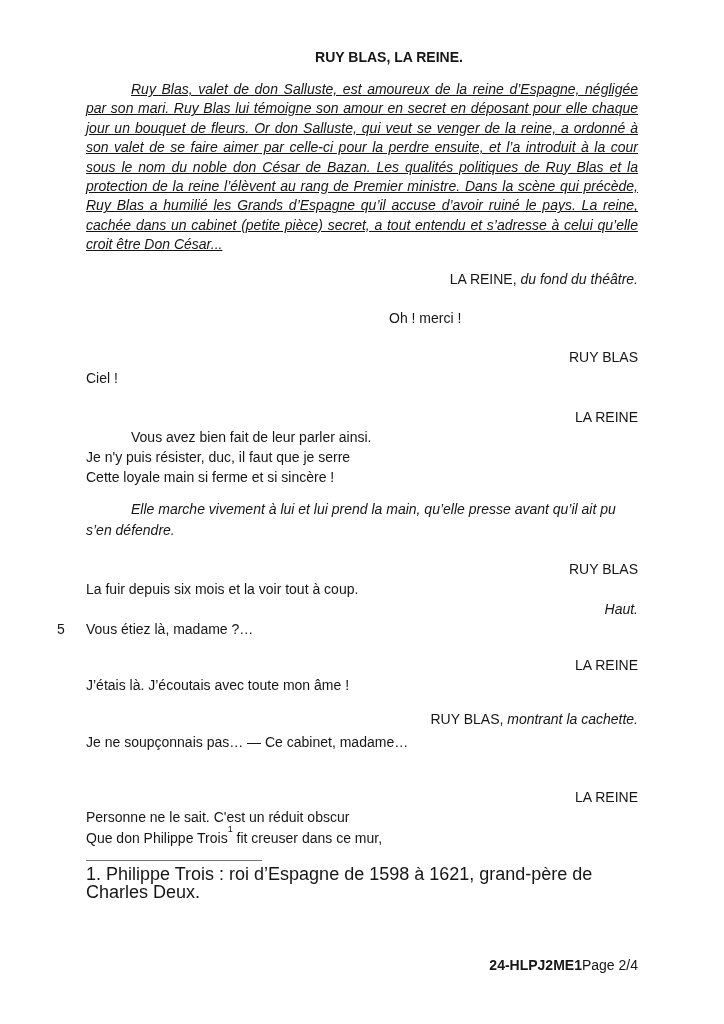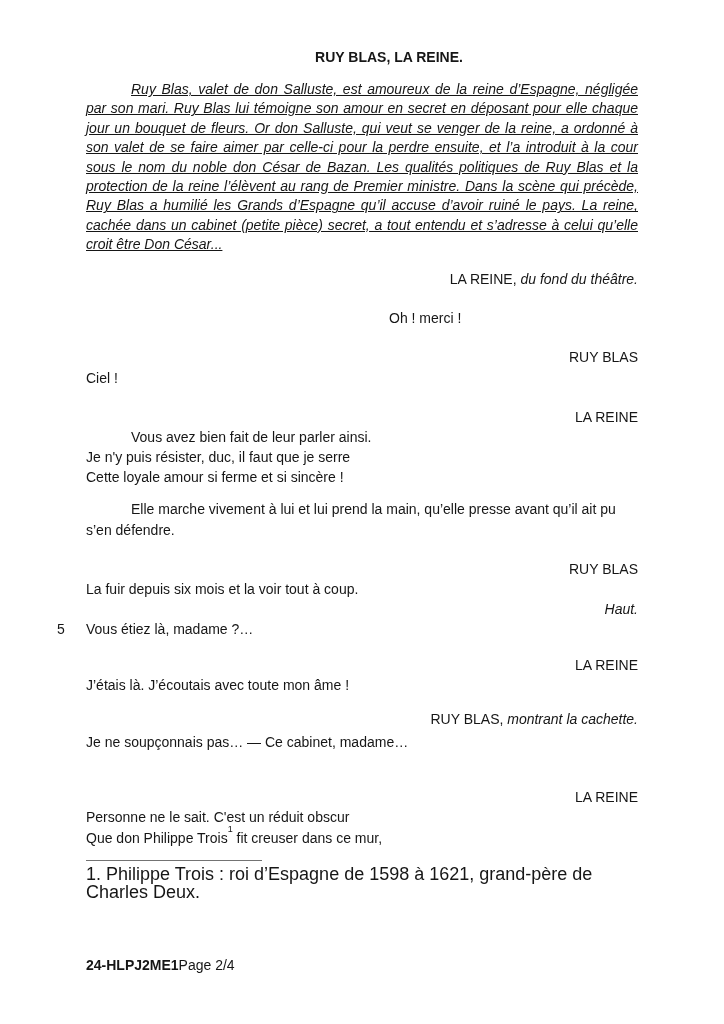--- a/index.html
+++ b/index.html
@@ -32,20 +32,21 @@
   }
   .line { line-height: 20px; }
   .center { text-align: right; }
   .right { text-align: right; }
   .it { font-style: italic; }
   .indent { padding-left: 45px; }
   .off-merci { padding-left: 303px; }
   .off-oui { padding-left: 188px; }
   .stage {
     margin-top: 12px;
+    font-style: italic;
     text-indent: 45px;
     line-height: 21px;
     hyphens: none;
   }
   .rel { position: relative; }
   .vnum {
     position: absolute;
     left: -29px;
     top: 0;
   }
@@ -73,21 +74,21 @@
     margin-top: 4px;
     font-size: 18px;
     line-height: 18px;
   }
   .footer {
     position: absolute;
     left: 86px;
     right: 86px;
     top: 955px;
     display: flex;
-    justify-content: flex-start;
+    justify-content: flex-end;
     line-height: 20px;
   }
   .footer-code { font-weight: bold; }
 </style>
 </head>
 <body>
 
 <div class="page">
 
   <div class="title">RUY BLAS, LA REINE.</div>
@@ -102,21 +103,21 @@
   <div class="line off-merci mt19">Oh ! merci !</div>
 
   <div class="line center mt19">RUY BLAS</div>
 
   <div class="line mt1">Ciel !</div>
 
   <div class="line center mt19">LA REINE</div>
 
   <div class="line indent">Vous avez bien fait de leur parler ainsi.</div>
   <div class="line">Je n'y puis résister, duc, il faut que je serre</div>
-  <div class="line">Cette loyale amour si ferme et si sincère !</div>
+  <div class="line">Cette loyale main si ferme et si sincère !</div>
 
   <p class="stage">Elle marche vivement à lui et lui prend la main, qu’elle presse avant qu’il ait pu s’en défendre.</p>
 
   <div class="line center mt18">RUY BLAS</div>
 
 
   <div class="line">La fuir depuis six mois et la voir tout à coup.</div>
 
   <div class="line right it">Haut.</div>
 

